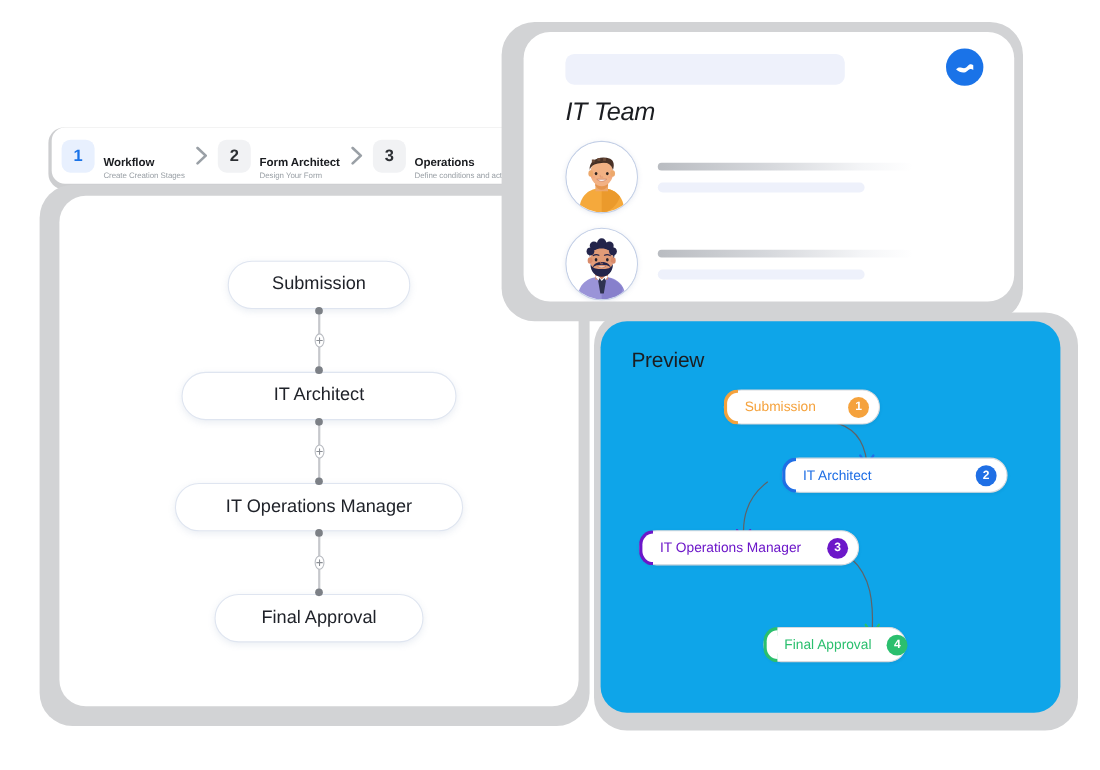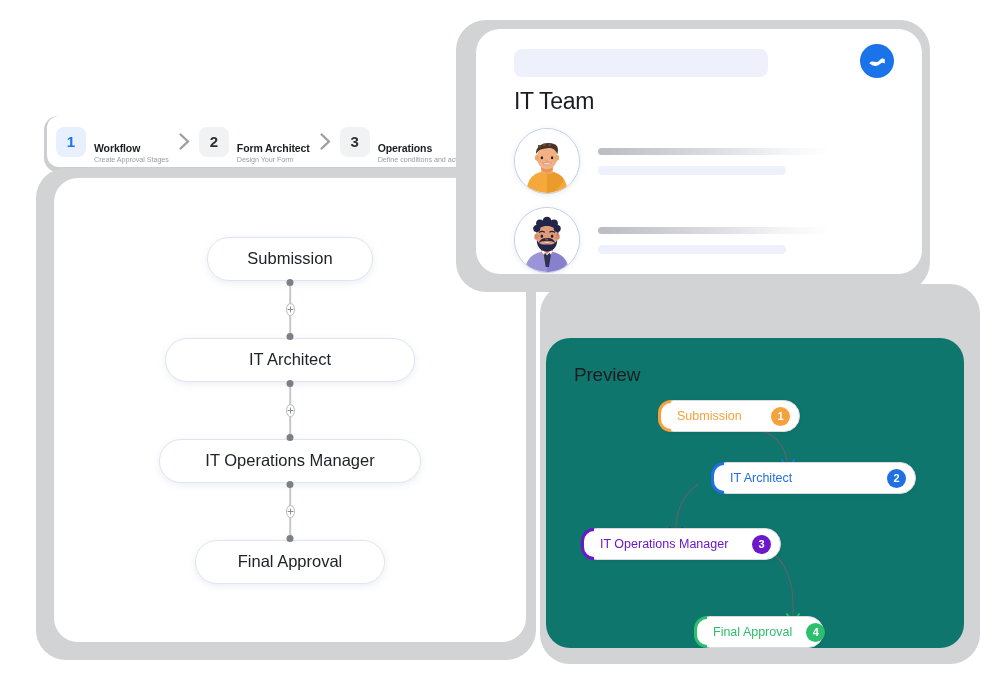--- a/index.html
+++ b/index.html
@@ -121,20 +121,21 @@
     background: #ffffff; border: 1.1px solid #b9bcc2;
     display: flex; align-items: center; justify-content: center;
   }
   .wf-conn .plus svg { display: block; }
 
   
   #team-frame {
     left: 456px; top: 20px; width: 474px; height: 272px;
     border-radius: 30px;
     background: #d2d3d5;
+    font-style: italic;
   }
   #team-frame > .inner {
     left: 20px; top: 9px; right: 8px; bottom: 18px;
     border-radius: 24px;
     background: #ffffff;
   }
   #team-content { position: absolute; inset: 0; padding: 20px 26px 0 38px; }
   #search-placeholder {
     width: 254px; height: 28px; border-radius: 8px;
     background: #eef1fb;
@@ -172,22 +173,21 @@
 
   
   #preview-frame {
     left: 540px; top: 284px; width: 440px; height: 380px;
     border-radius: 30px;
     background: #d2d3d5;
   }
   #preview-frame > .inner {
     left: 6px; top: 8px; right: 16px; bottom: 16px;
     border-radius: 24px;
-    background: #0f766e;
-    margin-top: 46px;
+    background: #0ea5e9;
   }
   #preview-title {
     position: absolute; left: 28px; top: 26px;
     font-size: 19px; color: #1b1d21; letter-spacing: -0.2px;
   }
   #preview-canvas { position: absolute; inset: 0; }
   #preview-edges { position: absolute; inset: 0; pointer-events: none; }
 
   .pv-node {
     position: absolute;
@@ -227,21 +227,21 @@
 <div id="stage">
 
   <div class="frame" id="stepper-frame">
     <div class="inner">
       <div class="stepper-row">
 
         <div class="step">
           <div class="step-badge active">1</div>
           <div class="step-texts">
             <div class="step-title">Workflow</div>
-            <div class="step-sub">Create Approval Stages</div>
+            <div class="step-sub">Create Creation Stages</div>
           </div>
         </div>
         <div class="step-chev">
           <svg width="11" height="17" viewBox="0 0 11 17">
               <path d="M1.6 1.5 L9 8.5 L1.6 15.5" stroke="#9aa0a6" stroke-width="2.4" fill="none" stroke-linecap="round" stroke-linejoin="round"></path>
             </svg>
         </div>
 
         <div class="step">
           <div class="step-badge idle">2</div>

